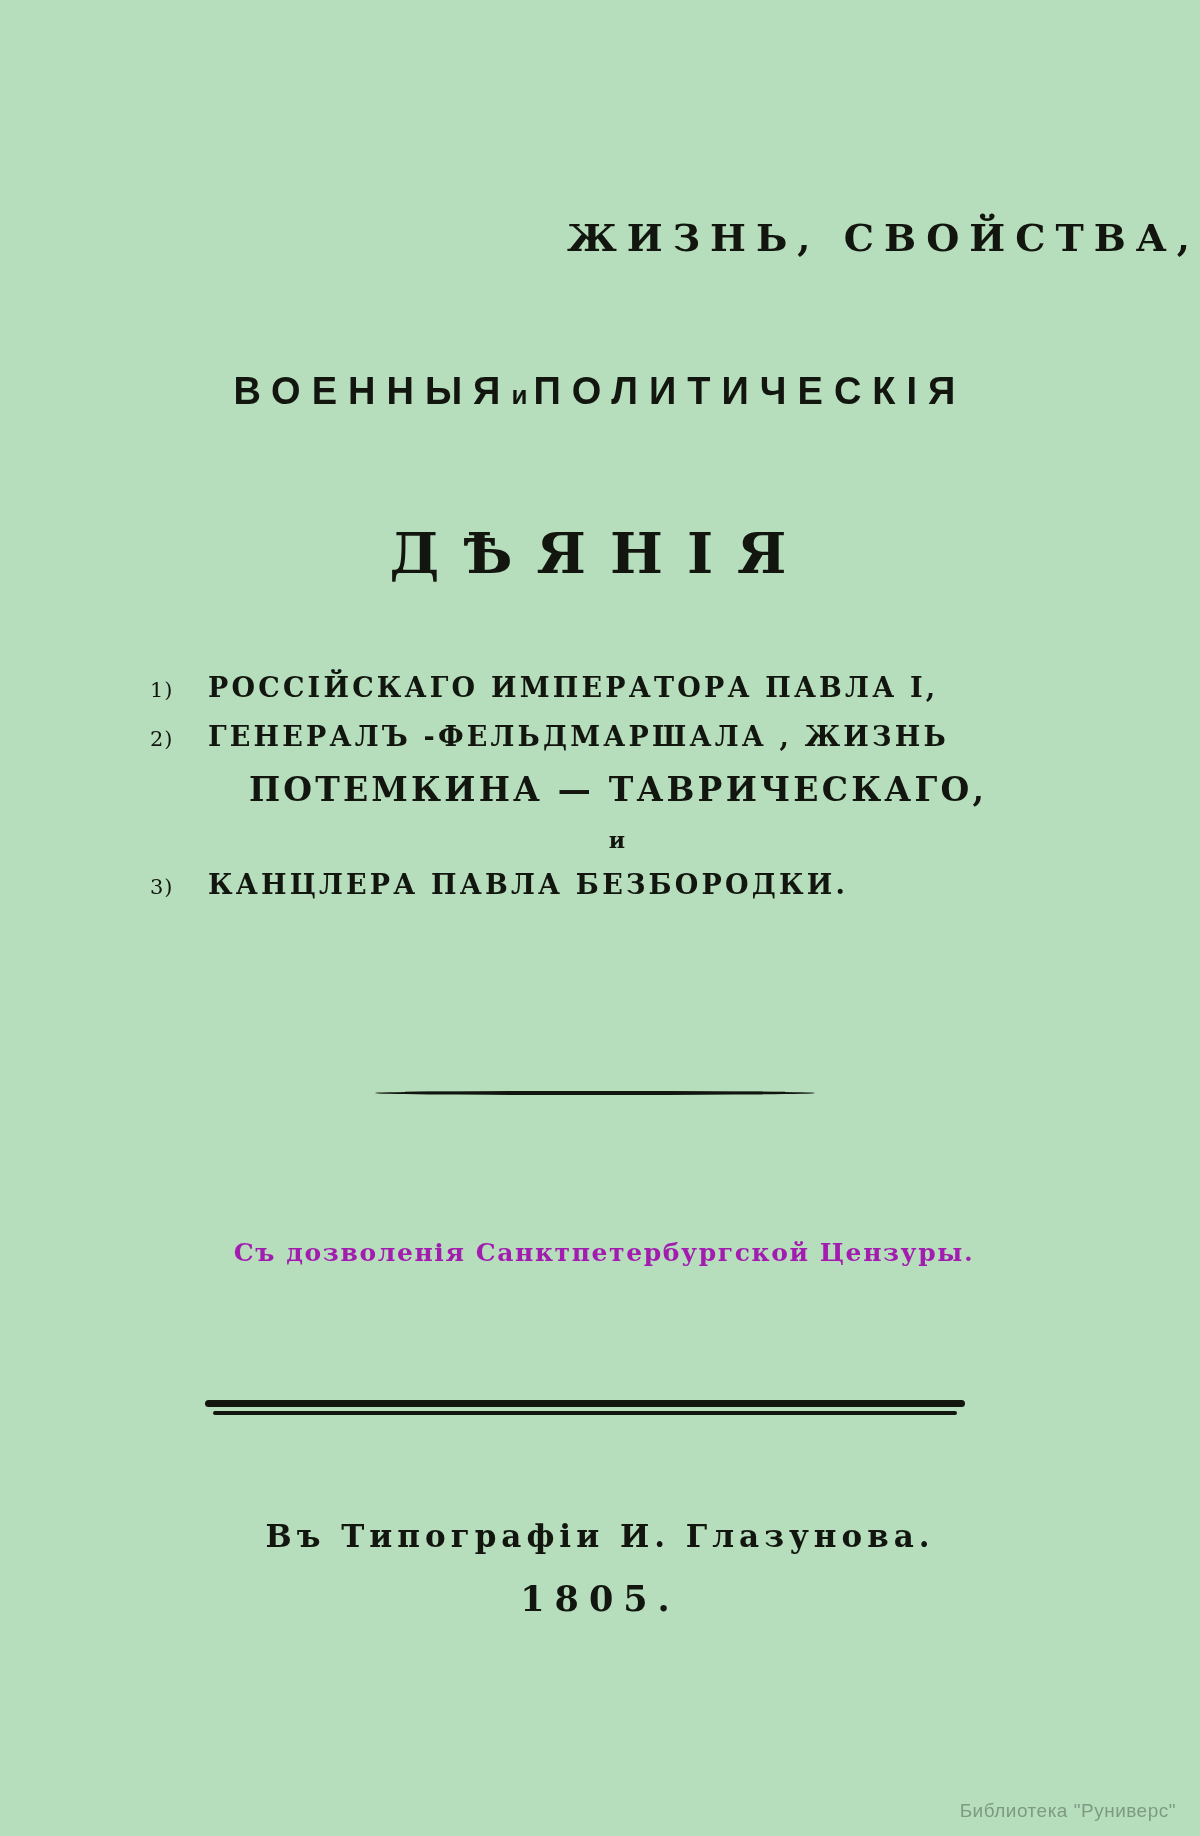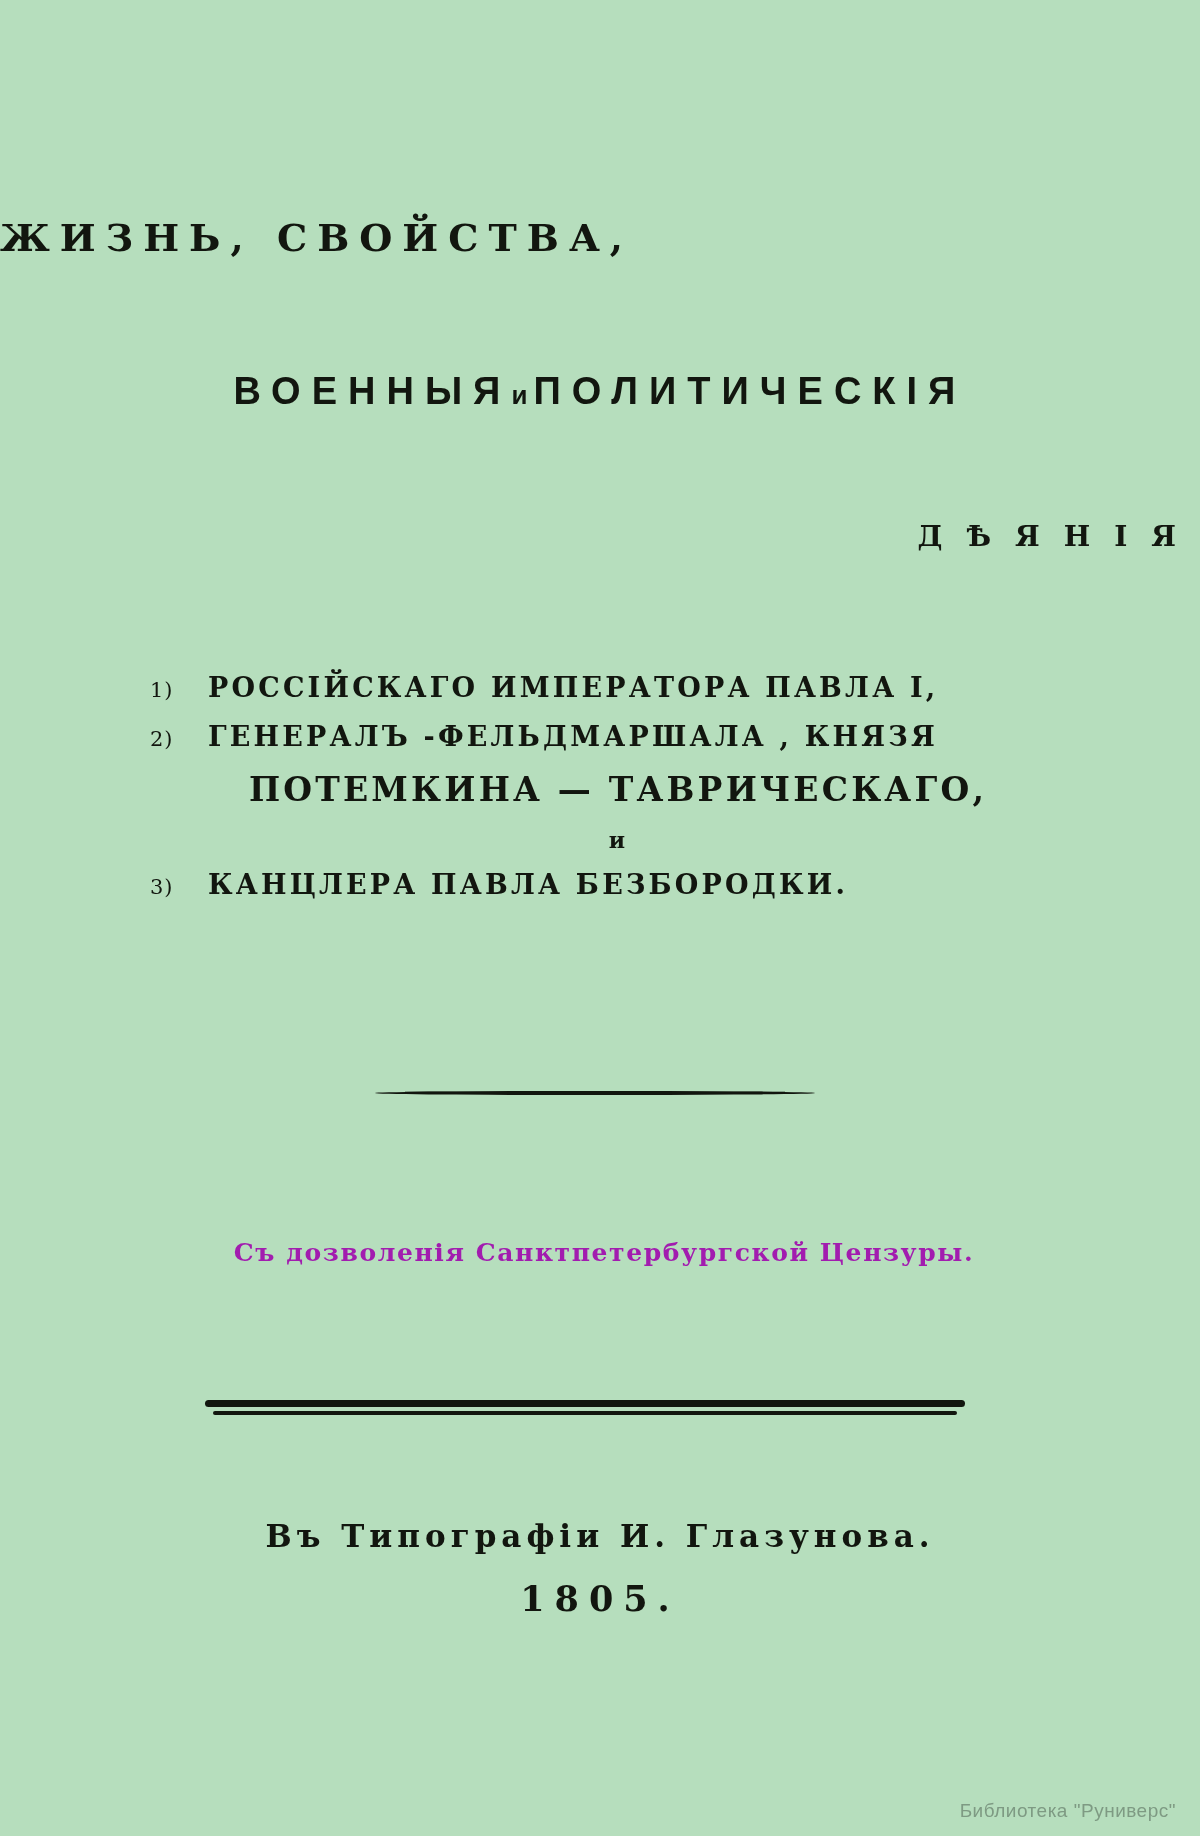--- a/index.html
+++ b/index.html
@@ -26,21 +26,21 @@
     top: 0;
     width: 1200px;
     height: 1836px;
   }
   
   .title-1 {
     position: absolute;
     left: 0;
     right: 0;
     top: 215px;
-    text-align: left;
+    text-align: right;
     font-size: 38px;
     font-weight: bold;
     letter-spacing: 10px;
     color: #12160f;
     font-family: "DejaVu Serif", serif;
   }
   .title-2 {
     position: absolute;
     left: 0;
     right: 0;
@@ -55,22 +55,22 @@
   .title-2 .conj {
     font-size: 26px;
     letter-spacing: 6px;
     font-weight: bold;
   }
   .title-3 {
     position: absolute;
     left: 0;
     right: 0;
     top: 520px;
-    text-align: right;
-    font-size: 28px;
+    text-align: center;
+    font-size: 56px;
     font-weight: bold;
     letter-spacing: 24px;
     color: #12160f;
     font-family: "DejaVu Serif", serif;
   }
   
   .list {
     position: absolute;
     left: 150px;
     top: 672px;
@@ -241,21 +241,21 @@
 
     <div class="title-3">ДѢЯНІЯ</div>
 
     <div class="list">
       <div class="list-row">
         <span class="list-num">1)</span>
         <span class="list-text">РОССІЙСКАГО ИМПЕРАТОРА ПАВЛА I,</span>
       </div>
       <div class="list-row">
         <span class="list-num">2)</span>
-        <span class="list-text">ГЕНЕРАЛЪ -ФЕЛЬДМАРШАЛА , КНЯЗЯ</span>
+        <span class="list-text">ГЕНЕРАЛЪ -ФЕЛЬДМАРШАЛА , ЖИЗНЬ</span>
       </div>
       <div class="list-cont">ПОТЕМКИНА — ТАВРИЧЕСКАГО,</div>
       <div class="list-and">и</div>
       <div class="list-row">
         <span class="list-num">3)</span>
         <span class="list-text">КАНЦЛЕРА ПАВЛА БЕЗБОРОДКИ.</span>
       </div>
     </div>
 
     <div class="rule-thin"></div>

